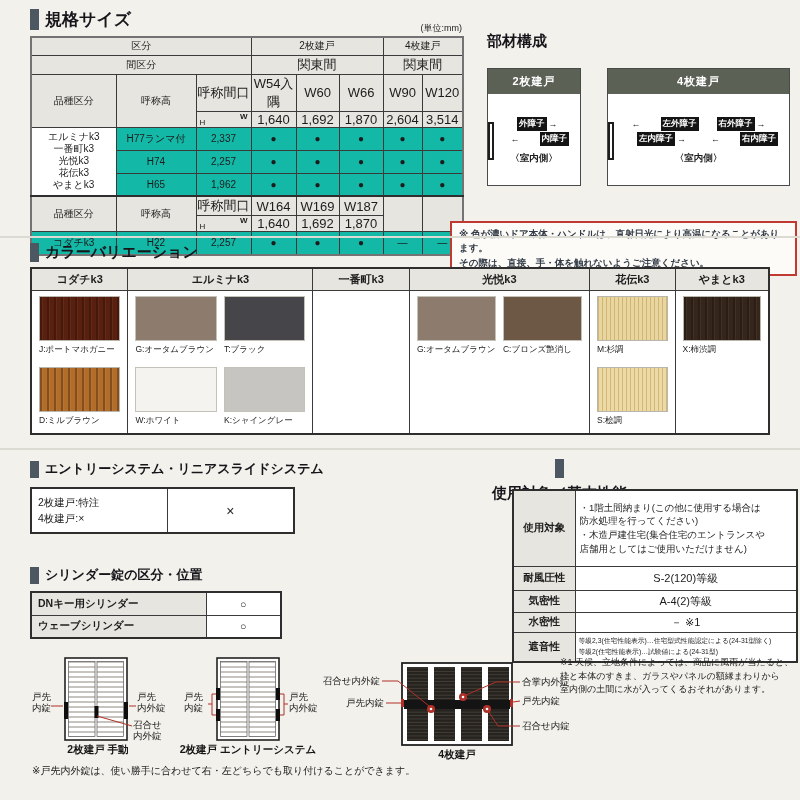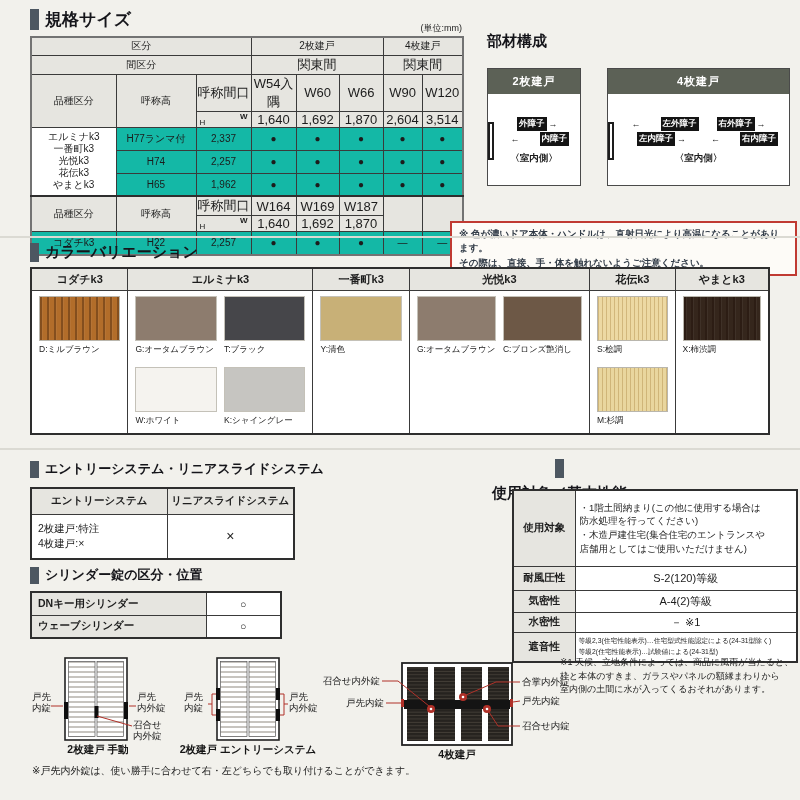--- a/index.html
+++ b/index.html
@@ -246,20 +246,26 @@
 <div class="abs sec-title t-md" style="left:30px; top:243px;">
   <span class="marker"></span>
   <span>カラーバリエーション</span>
 </div>
 
 <div class="cv abs" style="left:30px; top:267px; width:740px;">
   <div class="cv-col" style="width:96px">
     <div class="cv-head">コダチk3</div>
     <div class="cv-row">
       <div class="sw">
+        <div class="chip grain-dark" style="background-color: rgb(89, 32, 15);"></div>
+        <div class="sw-label">J:ポートマホガニー</div>
+      </div>
+    </div>
+    <div class="cv-row">
+      <div class="sw">
         <div class="chip grain-dark" style="background-color: rgb(178, 109, 42);"></div>
         <div class="sw-label">D:ミルブラウン</div>
       </div>
     </div>
   </div>
   <div class="cv-col" style="width:186px">
     <div class="cv-head">エルミナk3</div>
     <div class="cv-row">
       <div class="sw">
         <div class="chip flat" style="background-color: rgb(141, 124, 110);"></div>
@@ -277,54 +283,48 @@
       </div>
       <div class="sw">
         <div class="chip flat" style="background-color: rgb(198, 197, 193);"></div>
         <div class="sw-label">K:シャイングレー</div>
       </div>
     </div>
   </div>
   <div class="cv-col" style="width:97px">
     <div class="cv-head">一番町k3</div>
     <div class="cv-row">
-      <div class="sw">
-        <div class="chip flat" style="background-color: rgb(200, 176, 119);"></div>
-        <div class="sw-label">Y:清色</div>
-      </div>
-    </div>
-    <div class="cv-row">
         <div class="sw"></div>
       </div>
   </div>
   <div class="cv-col" style="width:181px">
     <div class="cv-head">光悦k3</div>
     <div class="cv-row">
       <div class="sw">
         <div class="chip flat" style="background-color: rgb(141, 124, 110);"></div>
         <div class="sw-label">G:オータムブラウン</div>
       </div>
       <div class="sw">
         <div class="chip flat" style="background-color: rgb(109, 88, 70);"></div>
         <div class="sw-label">C:ブロンズ艶消し</div>
       </div>
     </div>
   </div>
   <div class="cv-col" style="width:86px">
     <div class="cv-head">花伝k3</div>
     <div class="cv-row">
       <div class="sw">
+        <div class="chip grain-light" style="background-color: rgb(233, 214, 158);"></div>
+        <div class="sw-label">M:杉調</div>
+      </div>
+    </div>
+    <div class="cv-row">
+      <div class="sw">
         <div class="chip grain-light" style="background-color: rgb(237, 217, 163);"></div>
         <div class="sw-label">S:桧調</div>
-      </div>
-    </div>
-    <div class="cv-row">
-      <div class="sw">
-        <div class="chip grain-light" style="background-color: rgb(233, 214, 158);"></div>
-        <div class="sw-label">M:杉調</div>
       </div>
     </div>
   </div>
   <div class="cv-col" style="width:94px">
     <div class="cv-head">やまとk3</div>
     <div class="cv-row">
       <div class="sw">
         <div class="chip grain-dark" style="background-color: rgb(53, 38, 28);"></div>
         <div class="sw-label">X:柿渋調</div>
       </div>
@@ -340,24 +340,20 @@
 <div class="abs sec-title t-sm" style="left:30px; top:460px;">
   <span class="marker"></span>
   <span>エントリーシステム・リニアスライドシステム</span>
 </div>
 <table class="plain abs" style="left:30px; top:487px; width:263px;">
   <colgroup>
       <col style="width:136px">
       <col style="width:127px">
     </colgroup>
   <tbody>
-      <tr style="height:26px">
-    <td class="hd">エントリーシステム</td>
-    <td class="hd">リニアスライドシステム</td>
-  </tr>
   <tr style="height:45px">
     <td style="padding-left:6px; white-space:pre-line; line-height:1.5;">2枚建戸:特注
 4枚建戸:×</td>
     <td class="ctr" style="font-size:14px;">×</td>
   </tr>
 </tbody>
   </table>
 
 <div class="abs sec-title t-sm" style="left:30px; top:566px;">
   <span class="marker"></span>

